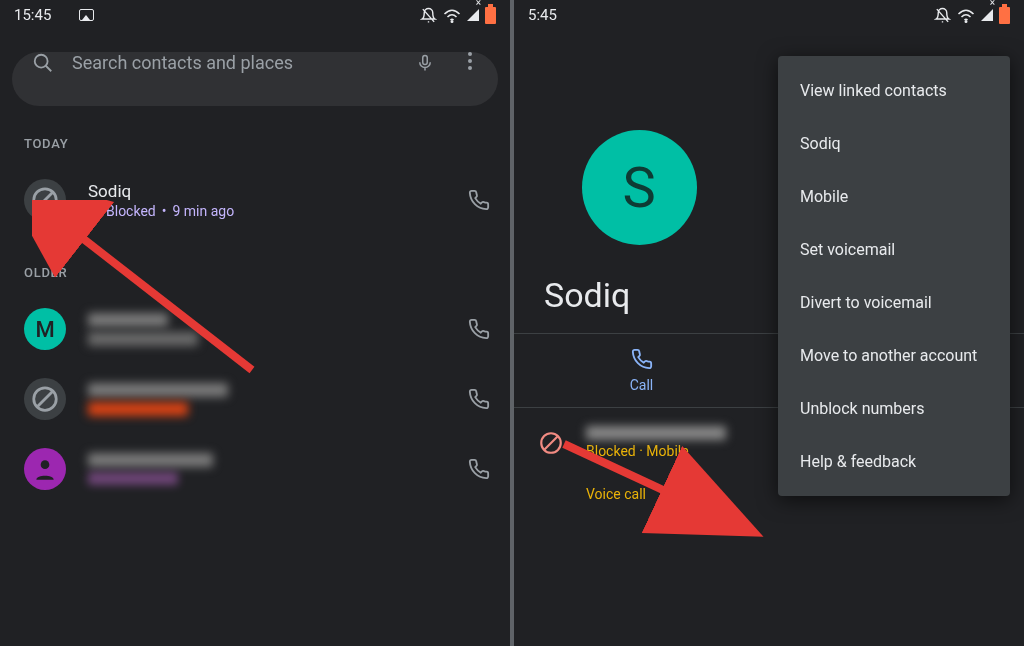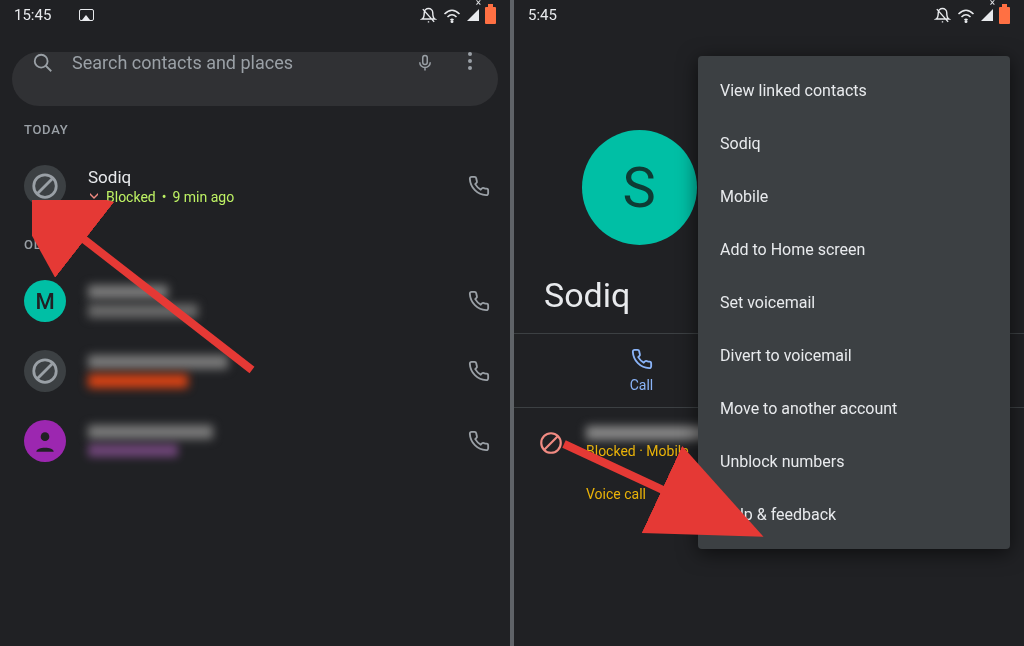--- a/index.html
+++ b/index.html
@@ -19,50 +19,50 @@
   .batt::before { content: ""; position: absolute; top: -3px; left: 3px; width: 5px; height: 3px; background: #ff7043; }
 
   
   .search-wrap { margin: 22px 12px 0 12px; }
   .search-bar { background: #303134; height: 54px; border-radius: 27px; display: flex; align-items: flex-start; padding: 0 10px 16px 20px; gap: 18px; }
   .search-placeholder { flex: 1; color: #9aa0a6; font-size: 18px; }
   .kebab { width: 36px; display: flex; align-items: center; justify-content: center; }
   .kebab .dots { display: flex; flex-direction: column; gap: 3px; }
   .kebab .dots span { width: 4px; height: 4px; background: #9aa0a6; border-radius: 50%; }
 
-  .section-header { color: #9aa0a6; font-size: 13px; letter-spacing: 0.7px; font-weight: 500; padding: 16px 24px 14px 24px; }
+  .section-header { color: #9aa0a6; font-size: 13px; letter-spacing: 0.7px; font-weight: 500; padding: 30px 24px 14px 24px; }
 
   .call-row { display: flex; align-items: center; padding: 14px 20px 14px 24px; gap: 22px; }
   .avatar { width: 42px; height: 42px; border-radius: 50%; display: flex; align-items: center; justify-content: center; flex-shrink: 0; }
   .av-block { background: #3c4043; }
   .av-teal { background: #00bfa5; color: #202124; font-size: 22px; font-weight: 500; }
   .av-purple { background: #9c27b0; }
   .call-info { flex: 1; min-width: 0; }
   .call-name { color: #e8eaed; font-size: 17px; margin-bottom: 2px; }
-  .call-meta { color: #bef264; font-size: 14px; display: flex; align-items: center; gap: 6px; }
+  .call-meta { color: #c4b5fd; font-size: 14px; display: flex; align-items: center; gap: 6px; }
   .blur-line { height: 14px; border-radius: 2px; filter: blur(5px); }
   .bl1 { width: 80px; background: #7a7a7a; }
   .bl2 { width: 110px; background: #6a6a6a; margin-top: 5px; }
   .bl3 { width: 140px; background: #7a7a7a; }
   .bl3r { width: 100px; background: #d84315; margin-top: 5px; filter: blur(5px); height: 14px; border-radius:2px; }
   .bl4 { width: 125px; background: #7a7a7a; }
   .bl4r { width: 90px; background: #ba68c8; margin-top: 5px; filter: blur(4px); height: 13px; border-radius:2px; opacity:0.5; }
 
   
   .contact-top { padding-top: 100px; text-align: center; position: relative; }
   .big-avatar { width: 115px; height: 115px; border-radius: 50%; background: #00bfa5; display: inline-flex; align-items: center; justify-content: center; color: #0e3b34; font-size: 56px; font-weight: 400; margin-left: -260px; }
   .contact-name { color: #e8eaed; font-size: 34px; font-weight: 400; text-align: left; padding: 30px 0 18px 30px; }
   .action-row { display: flex; border-top: 1px solid #3c4043; border-bottom: 1px solid #3c4043; margin: 0 0; }
   .action-item { flex: 1; text-align: center; padding: 14px 0; }
   .action-item .label { color: #8ab4f8; font-size: 14px; margin-top: 7px; }
   .detail-row { display: flex; align-items: center; gap: 22px; padding: 18px 24px; }
   .meta-sub { color: #eab308; font-size: 14px; margin-top: 3px; }
 
   
-  .menu { position: absolute; top: 56px; right: 14px; width: 312px; background: #3c4043; border-radius: 4px; box-shadow: 0 4px 20px rgba(0,0,0,0.6); padding: 8px 0; z-index: 50; }
+  .menu { position: absolute; top: 56px; right: 14px; width: 232px; background: #3c4043; border-radius: 4px; box-shadow: 0 4px 20px rgba(0,0,0,0.6); padding: 8px 0; z-index: 50; }
   .menu-item { color: #e8eaed; font-size: 16px; padding: 17px 22px; cursor: default; }
 
   
   .arrow { position: absolute; z-index: 100; pointer-events: none; }
 
   
   svg { display: block; }
 </style>
 </head>
 <body>
@@ -245,21 +245,20 @@
 
   <div class="detail-row" style="padding-top:6px;">
     <div style="width:26px"></div>
     <div class="meta-sub">Voice call</div>
   </div>
 
   <div class="menu">
     <div class="menu-item">View linked contacts</div>
     <div class="menu-item">Sodiq</div>
     <div class="menu-item">Mobile</div>
-    <div class="menu-item">Add to Home screen</div>
     <div class="menu-item">Set voicemail</div>
     <div class="menu-item">Divert to voicemail</div>
     <div class="menu-item">Move to another account</div>
     <div class="menu-item">Unblock numbers</div>
     <div class="menu-item">Help &amp; feedback</div>
   </div>
 
   <svg class="arrow" style="left:40px; top:422px;" width="260" height="140">
     <defs>
         <marker id="ah2" markerWidth="14" markerHeight="14" refX="12" refY="6" orient="auto">

